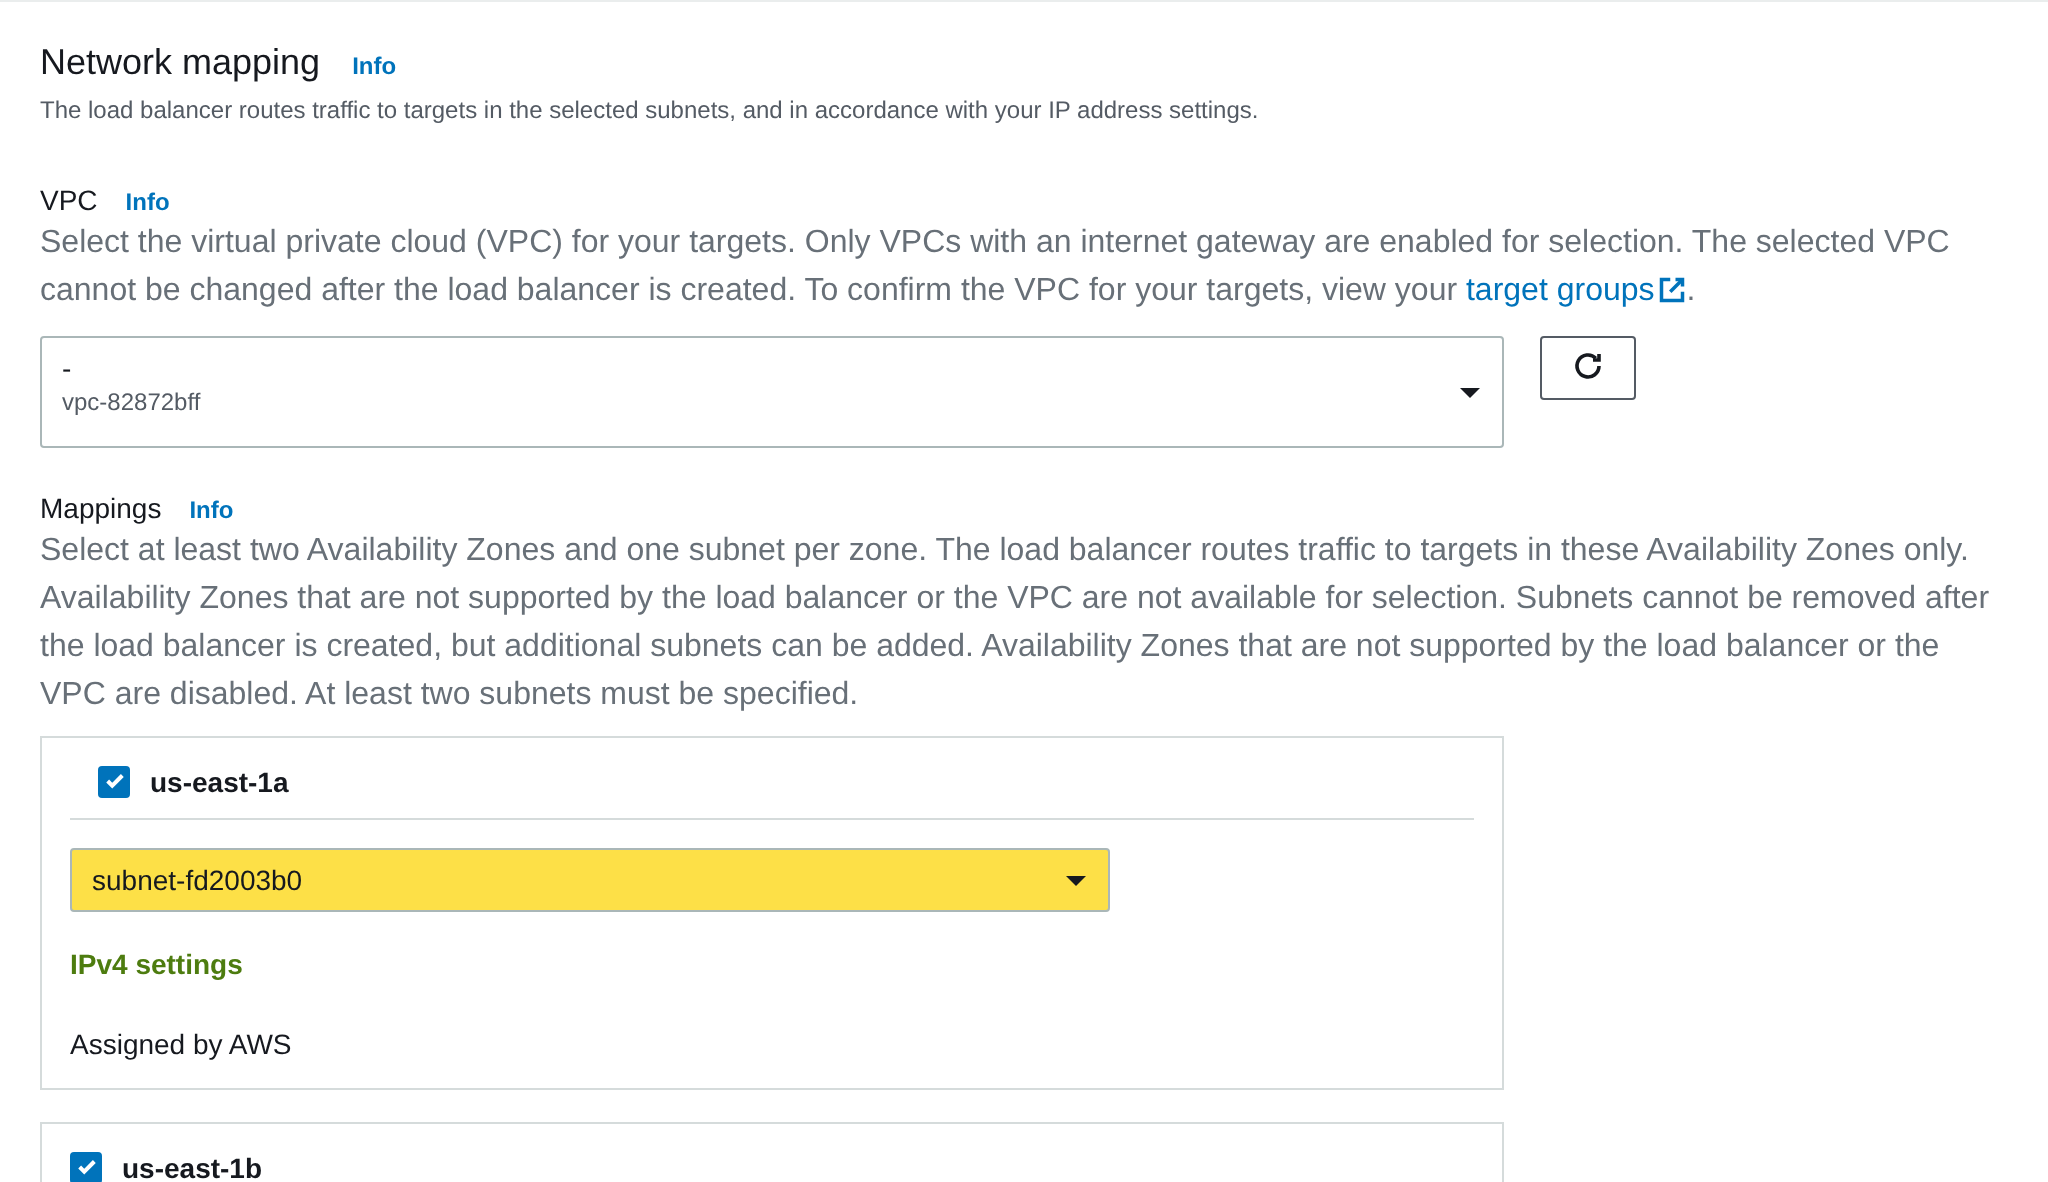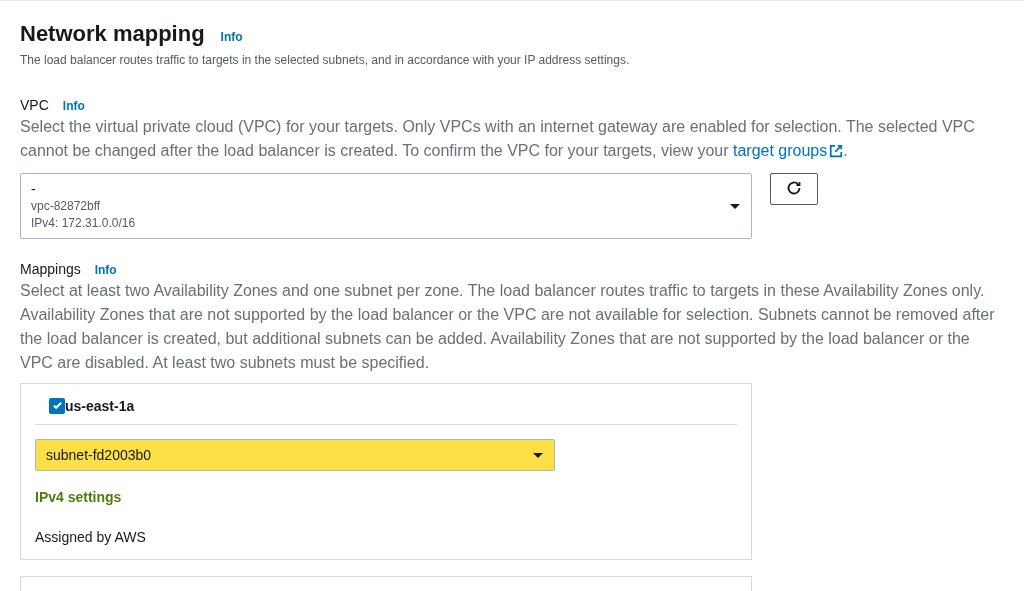--- a/index.html
+++ b/index.html
@@ -15,22 +15,22 @@
       padding: 20px 20px 0 20px;
       border-top: 1px solid #eaeded;
     }
     .main-title-row {
       display: flex;
       align-items: baseline;
       gap: 16px;
       margin-bottom: 4px;
     }
     .main-title {
-      font-size: 22px;
-      font-weight: 700;
+      font-size: 18px;
+      font-weight: 400;
       color: #16191f;
     }
     .info-link {
       font-size: 12px;
       font-weight: 700;
       color: #0073bb;
       cursor: pointer;
     }
     .main-desc {
       font-size: 12px;
@@ -110,20 +110,21 @@
     }
     .az-card {
       border: 1px solid #d5dbdb;
       border-radius: 0;
       margin-bottom: 16px;
       width: 732px;
     }
     .az-header {
       display: flex;
       align-items: center;
+      gap: 10px;
       padding: 14px 14px 10px 14px;
       border-bottom: 1px solid #d5dbdb;
       margin: 0 14px;
     }
     .az-header-nobr {
       display: flex;
       align-items: center;
       gap: 10px;
       padding: 14px;
     }
@@ -203,21 +204,20 @@
           <path d="M7 2H2v12h12V9"></path>
           <path d="M10 2h4v4"></path>
           <path d="M14 2L7 9"></path>
         </svg></span><span>.</span>
   </p>
 
   <div class="vpc-row">
     <div class="vpc-select">
       <div class="vpc-select-line1">-</div>
       <div class="vpc-select-line2">vpc-82872bff</div>
-      <div class="vpc-select-line3">IPv4: 172.31.0.0/16</div>
       <span class="caret-down">
         <svg width="12" height="8" viewBox="0 0 12 8">
             <path d="M1 1l5 5 5-5" fill="#16191f"></path>
           </svg>
       </span>
     </div>
     <div class="refresh-btn">
       <span>
         <svg width="16" height="16" viewBox="0 0 16 16" fill="none" stroke="#16191f" stroke-width="1.8">
             <path d="M13.5 8a5.5 5.5 0 1 1-1.6-3.9"></path>

